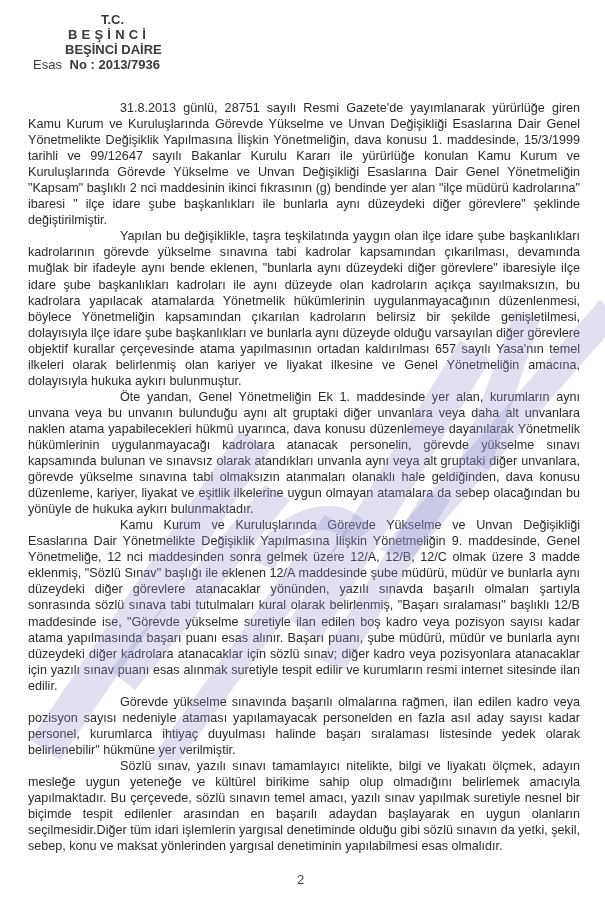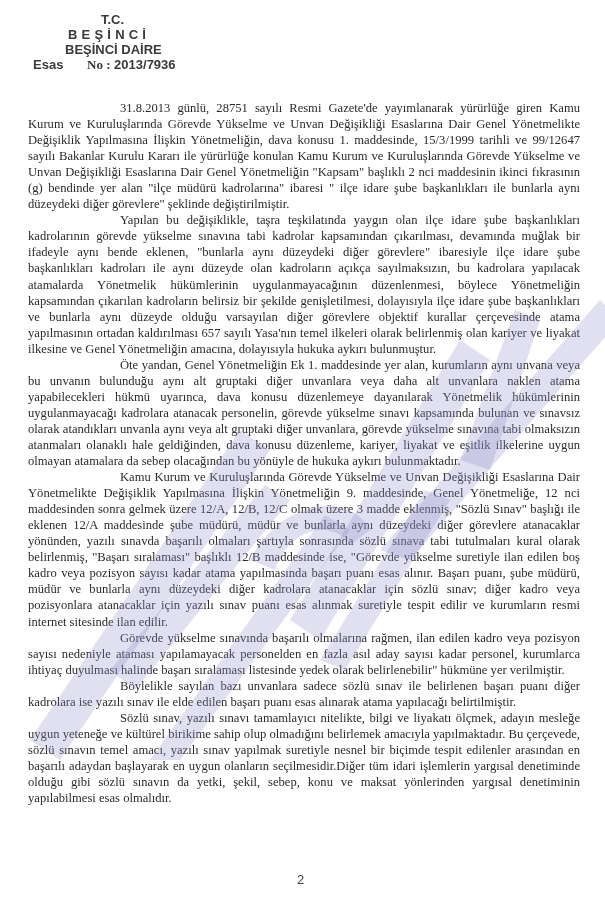--- a/index.html
+++ b/index.html
@@ -7,27 +7,27 @@
     width: 605px; height: 911px; background: #ffffff; position: relative; overflow: hidden;
     font-family: "Liberation Sans", sans-serif; color: #2a2a2a;
   }
   .page { position: absolute; left: 0; top: 0; width: 605px; height: 892px; }
   .header { position: absolute; left: 0; top: 8px; width: 300px; }
   .hdr-line { font-weight: bold; font-size: 13px; line-height: 15px; color: #3a3a3a; }
   .tc { position: absolute; left: 101px; top: 4px; }
   .danistay { position: absolute; left: 68px; top: 19px; letter-spacing: 4.2px; }
   .daire { position: absolute; left: 65px; top: 34px; }
   .esas { position: absolute; left: 33px; top: 49px; }
-  .esas .lbl { font-weight: bold; }
-  .esas .no-lbl { font-weight: bold; margin-left: 20px; font-family: Liberation Serif, serif; }
+  .esas .lbl { font-weight: normal; }
+  .esas .no-lbl { font-weight: bold; margin-left: 4px; }
   .esas .no-val { font-weight: bold; }
 
   .body-text {
     position: absolute; left: 28px; top: 100px; width: 552px;
-    font-size: 12.6px; line-height: 16.05px; text-align: justify; color: #2b2b2b; font-family: Liberation Serif, serif;
+    font-size: 12.6px; line-height: 16.05px; text-align: justify; color: #2b2b2b;
   }
   .para { margin: 0; text-indent: 92px; }
 
   .page-number {
     position: absolute; left: 297px; top: 872px; font-size: 13px; color: #444;
   }
 
   .watermark {
     position: absolute; left: 20px; top: 200px; width: 600px; height: 560px;
     pointer-events: none; z-index: 2;
@@ -49,21 +49,20 @@
       <span class="no-val">2013/7936</span>
     </div>
   </div>
 
   <div class="body-text">
     <p class="para">31.8.2013 günlü, 28751 sayılı Resmi Gazete'de yayımlanarak yürürlüğe giren Kamu Kurum ve Kuruluşlarında Görevde Yükselme ve Unvan Değişikliği Esaslarına Dair Genel Yönetmelikte Değişiklik Yapılmasına İlişkin Yönetmeliğin, dava konusu 1. maddesinde, 15/3/1999 tarihli ve 99/12647 sayılı Bakanlar Kurulu Kararı ile yürürlüğe konulan Kamu Kurum ve Kuruluşlarında Görevde Yükselme ve Unvan Değişikliği Esaslarına Dair Genel Yönetmeliğin "Kapsam" başlıklı 2 nci maddesinin ikinci fıkrasının (g) bendinde yer alan "ilçe müdürü kadrolarına" ibaresi " ilçe idare şube başkanlıkları ile bunlarla aynı düzeydeki diğer görevlere" şeklinde değiştirilmiştir.</p>
     <p class="para">Yapılan bu değişiklikle, taşra teşkilatında yaygın olan ilçe idare şube başkanlıkları kadrolarının görevde yükselme sınavına tabi kadrolar kapsamından çıkarılması, devamında muğlak bir ifadeyle aynı bende eklenen, "bunlarla aynı düzeydeki diğer görevlere" ibaresiyle ilçe idare şube başkanlıkları kadroları ile aynı düzeyde olan kadroların açıkça sayılmaksızın, bu kadrolara yapılacak atamalarda Yönetmelik hükümlerinin uygulanmayacağının düzenlenmesi, böylece Yönetmeliğin kapsamından çıkarılan kadroların belirsiz bir şekilde genişletilmesi, dolayısıyla ilçe idare şube başkanlıkları ve bunlarla aynı düzeyde olduğu varsayılan diğer görevlere objektif kurallar çerçevesinde atama yapılmasının ortadan kaldırılması 657 sayılı Yasa'nın temel ilkeleri olarak belirlenmiş olan kariyer ve liyakat ilkesine ve Genel Yönetmeliğin amacına, dolayısıyla hukuka aykırı bulunmuştur.</p>
     <p class="para">Öte yandan, Genel Yönetmeliğin Ek 1. maddesinde yer alan, kurumların aynı unvana veya bu unvanın bulunduğu aynı alt gruptaki diğer unvanlara veya daha alt unvanlara naklen atama yapabilecekleri hükmü uyarınca, dava konusu düzenlemeye dayanılarak Yönetmelik hükümlerinin uygulanmayacağı kadrolara atanacak personelin, görevde yükselme sınavı kapsamında bulunan ve sınavsız olarak atandıkları unvanla aynı veya alt gruptaki diğer unvanlara, görevde yükselme sınavına tabi olmaksızın atanmaları olanaklı hale geldiğinden, dava konusu düzenleme, kariyer, liyakat ve eşitlik ilkelerine uygun olmayan atamalara da sebep olacağından bu yönüyle de hukuka aykırı bulunmaktadır.</p>
     <p class="para">Kamu Kurum ve Kuruluşlarında Görevde Yükselme ve Unvan Değişikliği Esaslarına Dair Yönetmelikte Değişiklik Yapılmasına İlişkin Yönetmeliğin 9. maddesinde, Genel Yönetmeliğe, 12 nci maddesinden sonra gelmek üzere 12/A, 12/B, 12/C olmak üzere 3 madde eklenmiş, "Sözlü Sınav" başlığı ile eklenen 12/A maddesinde şube müdürü, müdür ve bunlarla aynı düzeydeki diğer görevlere atanacaklar yönünden, yazılı sınavda başarılı olmaları şartıyla sonrasında sözlü sınava tabi tutulmaları kural olarak belirlenmiş, "Başarı sıralaması" başlıklı 12/B maddesinde ise, "Görevde yükselme suretiyle ilan edilen boş kadro veya pozisyon sayısı kadar atama yapılmasında başarı puanı esas alınır. Başarı puanı, şube müdürü, müdür ve bunlarla aynı düzeydeki diğer kadrolara atanacaklar için sözlü sınav; diğer kadro veya pozisyonlara atanacaklar için yazılı sınav puanı esas alınmak suretiyle tespit edilir ve kurumların resmi internet sitesinde ilan edilir.</p>
     <p class="para">Görevde yükselme sınavında başarılı olmalarına rağmen, ilan edilen kadro veya pozisyon sayısı nedeniyle ataması yapılamayacak personelden en fazla asıl aday sayısı kadar personel, kurumlarca ihtiyaç duyulması halinde başarı sıralaması listesinde yedek olarak belirlenebilir" hükmüne yer verilmiştir.</p>
-    <p class="para">Böylelikle sayılan bazı unvanlara sadece sözlü sınav ile belirlenen başarı puanı diğer kadrolara ise yazılı sınav ile elde edilen başarı puanı esas alınarak atama yapılacağı belirtilmiştir.</p>
     <p class="para">Sözlü sınav, yazılı sınavı tamamlayıcı nitelikte, bilgi ve liyakatı ölçmek, adayın mesleğe uygun yeteneğe ve kültürel birikime sahip olup olmadığını belirlemek amacıyla yapılmaktadır. Bu çerçevede, sözlü sınavın temel amacı, yazılı sınav yapılmak suretiyle nesnel bir biçimde tespit edilenler arasından en başarılı adaydan başlayarak en uygun olanların seçilmesidir.Diğer tüm idari işlemlerin yargısal denetiminde olduğu gibi sözlü sınavın da yetki, şekil, sebep, konu ve maksat yönlerinden yargısal denetiminin yapılabilmesi esas olmalıdır.</p>
   </div>
 
   <div class="watermark">
     <svg viewBox="0 0 600 560" xmlns="http://www.w3.org/2000/svg">
       <g fill="#8f8fc8" fill-opacity="0.28">
 
         <polygon points="10,540 40,560 250,250 220,230"></polygon>
         <polygon points="90,470 115,490 270,300 245,285"></polygon>
         <polygon points="130,560 160,560 330,330 305,315"></polygon>

